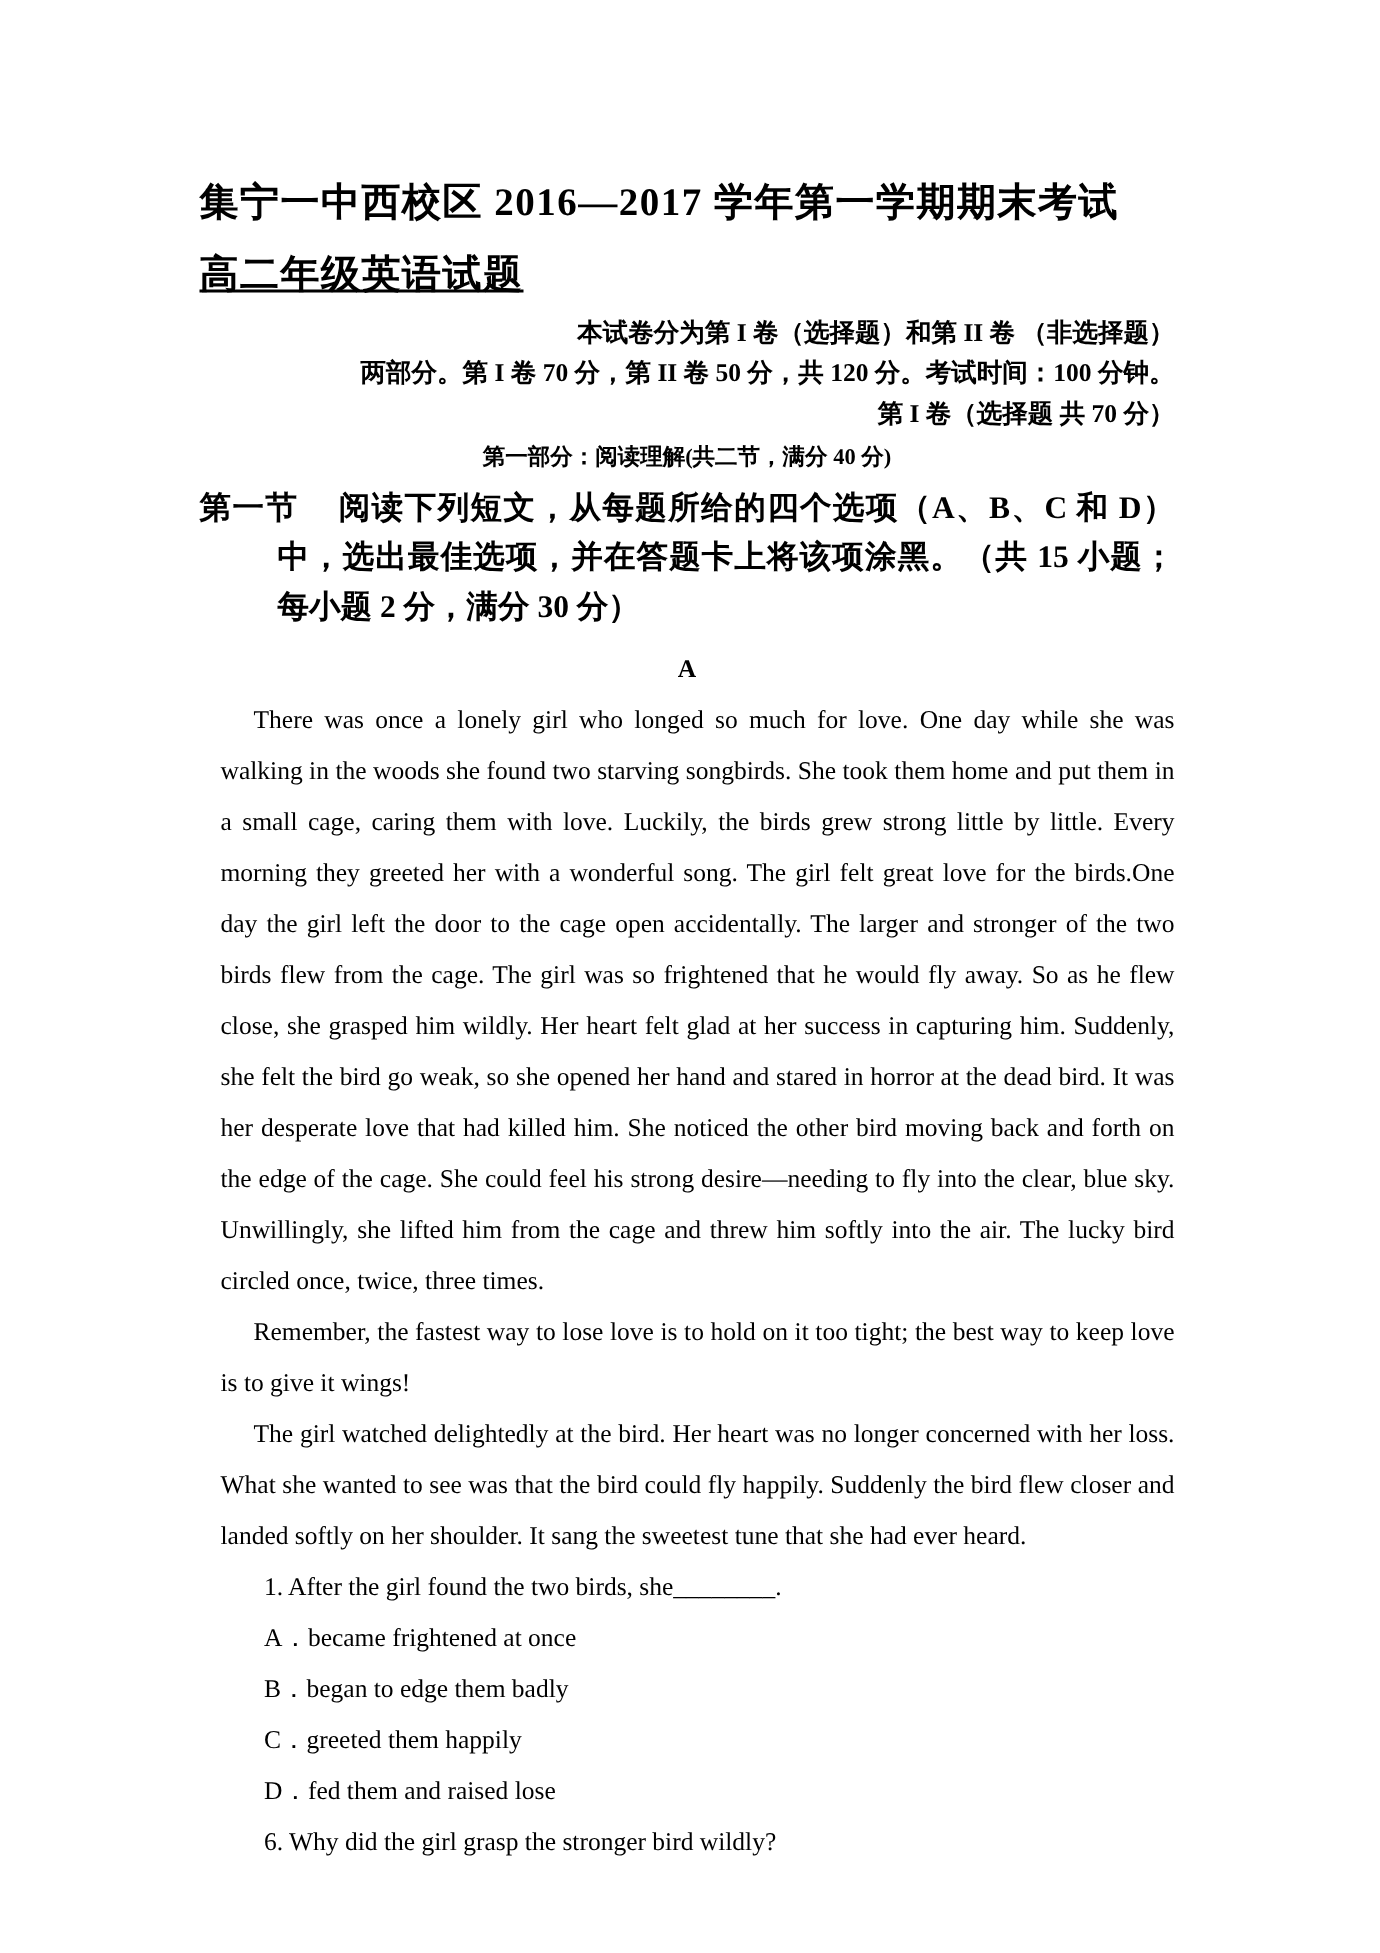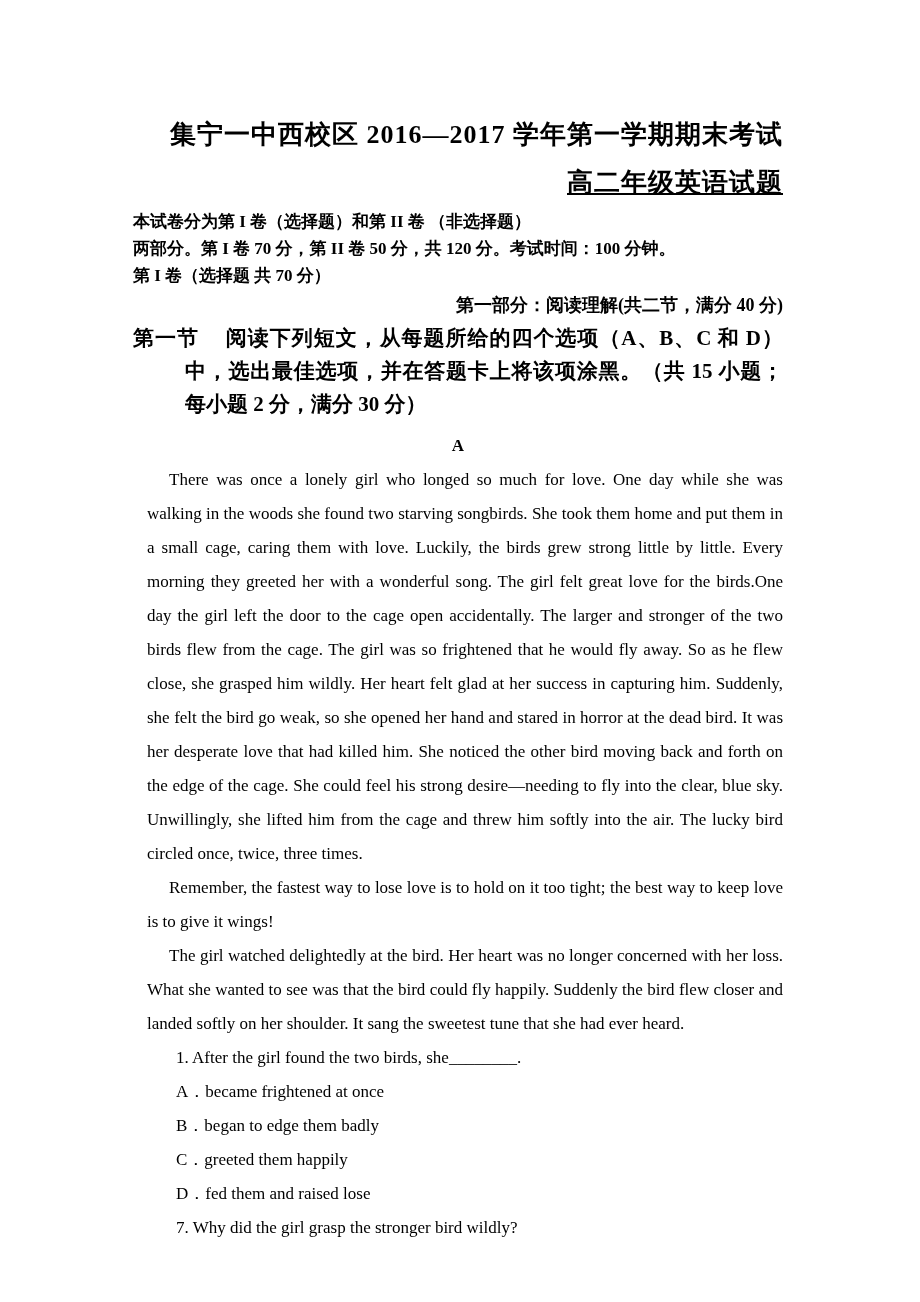--- a/index.html
+++ b/index.html
@@ -16,40 +16,40 @@
     font-family: "Liberation Serif", "DejaVu Serif", serif;
     box-sizing: border-box;
     padding: 118px 137px 0 133px;
     overflow: hidden;
   }
   .title-line {
     margin: 0;
     font-size: 26px;
     font-weight: 700;
     line-height: 34px;
-    text-align: right;
+    text-align: left;
     letter-spacing: 1px;
   }
   .title-line-2 {
     margin-top: 14px;
     text-decoration: underline;
   }
   .exam-info {
     margin-top: 8px;
     font-size: 17px;
     font-weight: 700;
     line-height: 27px;
-    text-align: left;
+    text-align: right;
   }
   .part-heading {
     margin-top: 0;
-    font-size: 18px;
+    font-size: 15px;
     font-weight: 700;
     line-height: 33px;
-    text-align: right;
+    text-align: center;
   }
   .section-instruction {
     font-size: 21px;
     font-weight: 700;
     line-height: 33px;
     padding-left: 52px;
     text-indent: -52px;
     text-align: justify;
   }
   .label-gap {
@@ -108,16 +108,16 @@
   <p class="para">Remember, the fastest way to lose love is to hold on it too tight; the best way to keep love is to give it wings!</p>
 
   <p class="para">The girl watched delightedly at the bird. Her heart was no longer concerned with her loss. What she wanted to see was that the bird could fly happily. Suddenly the bird flew closer and landed softly on her shoulder. It sang the sweetest tune that she had ever heard.</p>
 
   <div class="question-block">
     <div class="q-line">1. After the girl found the two birds, she________.</div>
     <div class="q-line">A．became frightened at once</div>
     <div class="q-line">B．began to edge them badly</div>
     <div class="q-line">C．greeted them happily</div>
     <div class="q-line">D．fed them and raised lose</div>
-    <div class="q-line">7. Why did the girl grasp the stronger bird wildly?</div>
+    <div class="q-line">6. Why did the girl grasp the stronger bird wildly?</div>
   </div>
 
 </div>
 
 </body></html>

